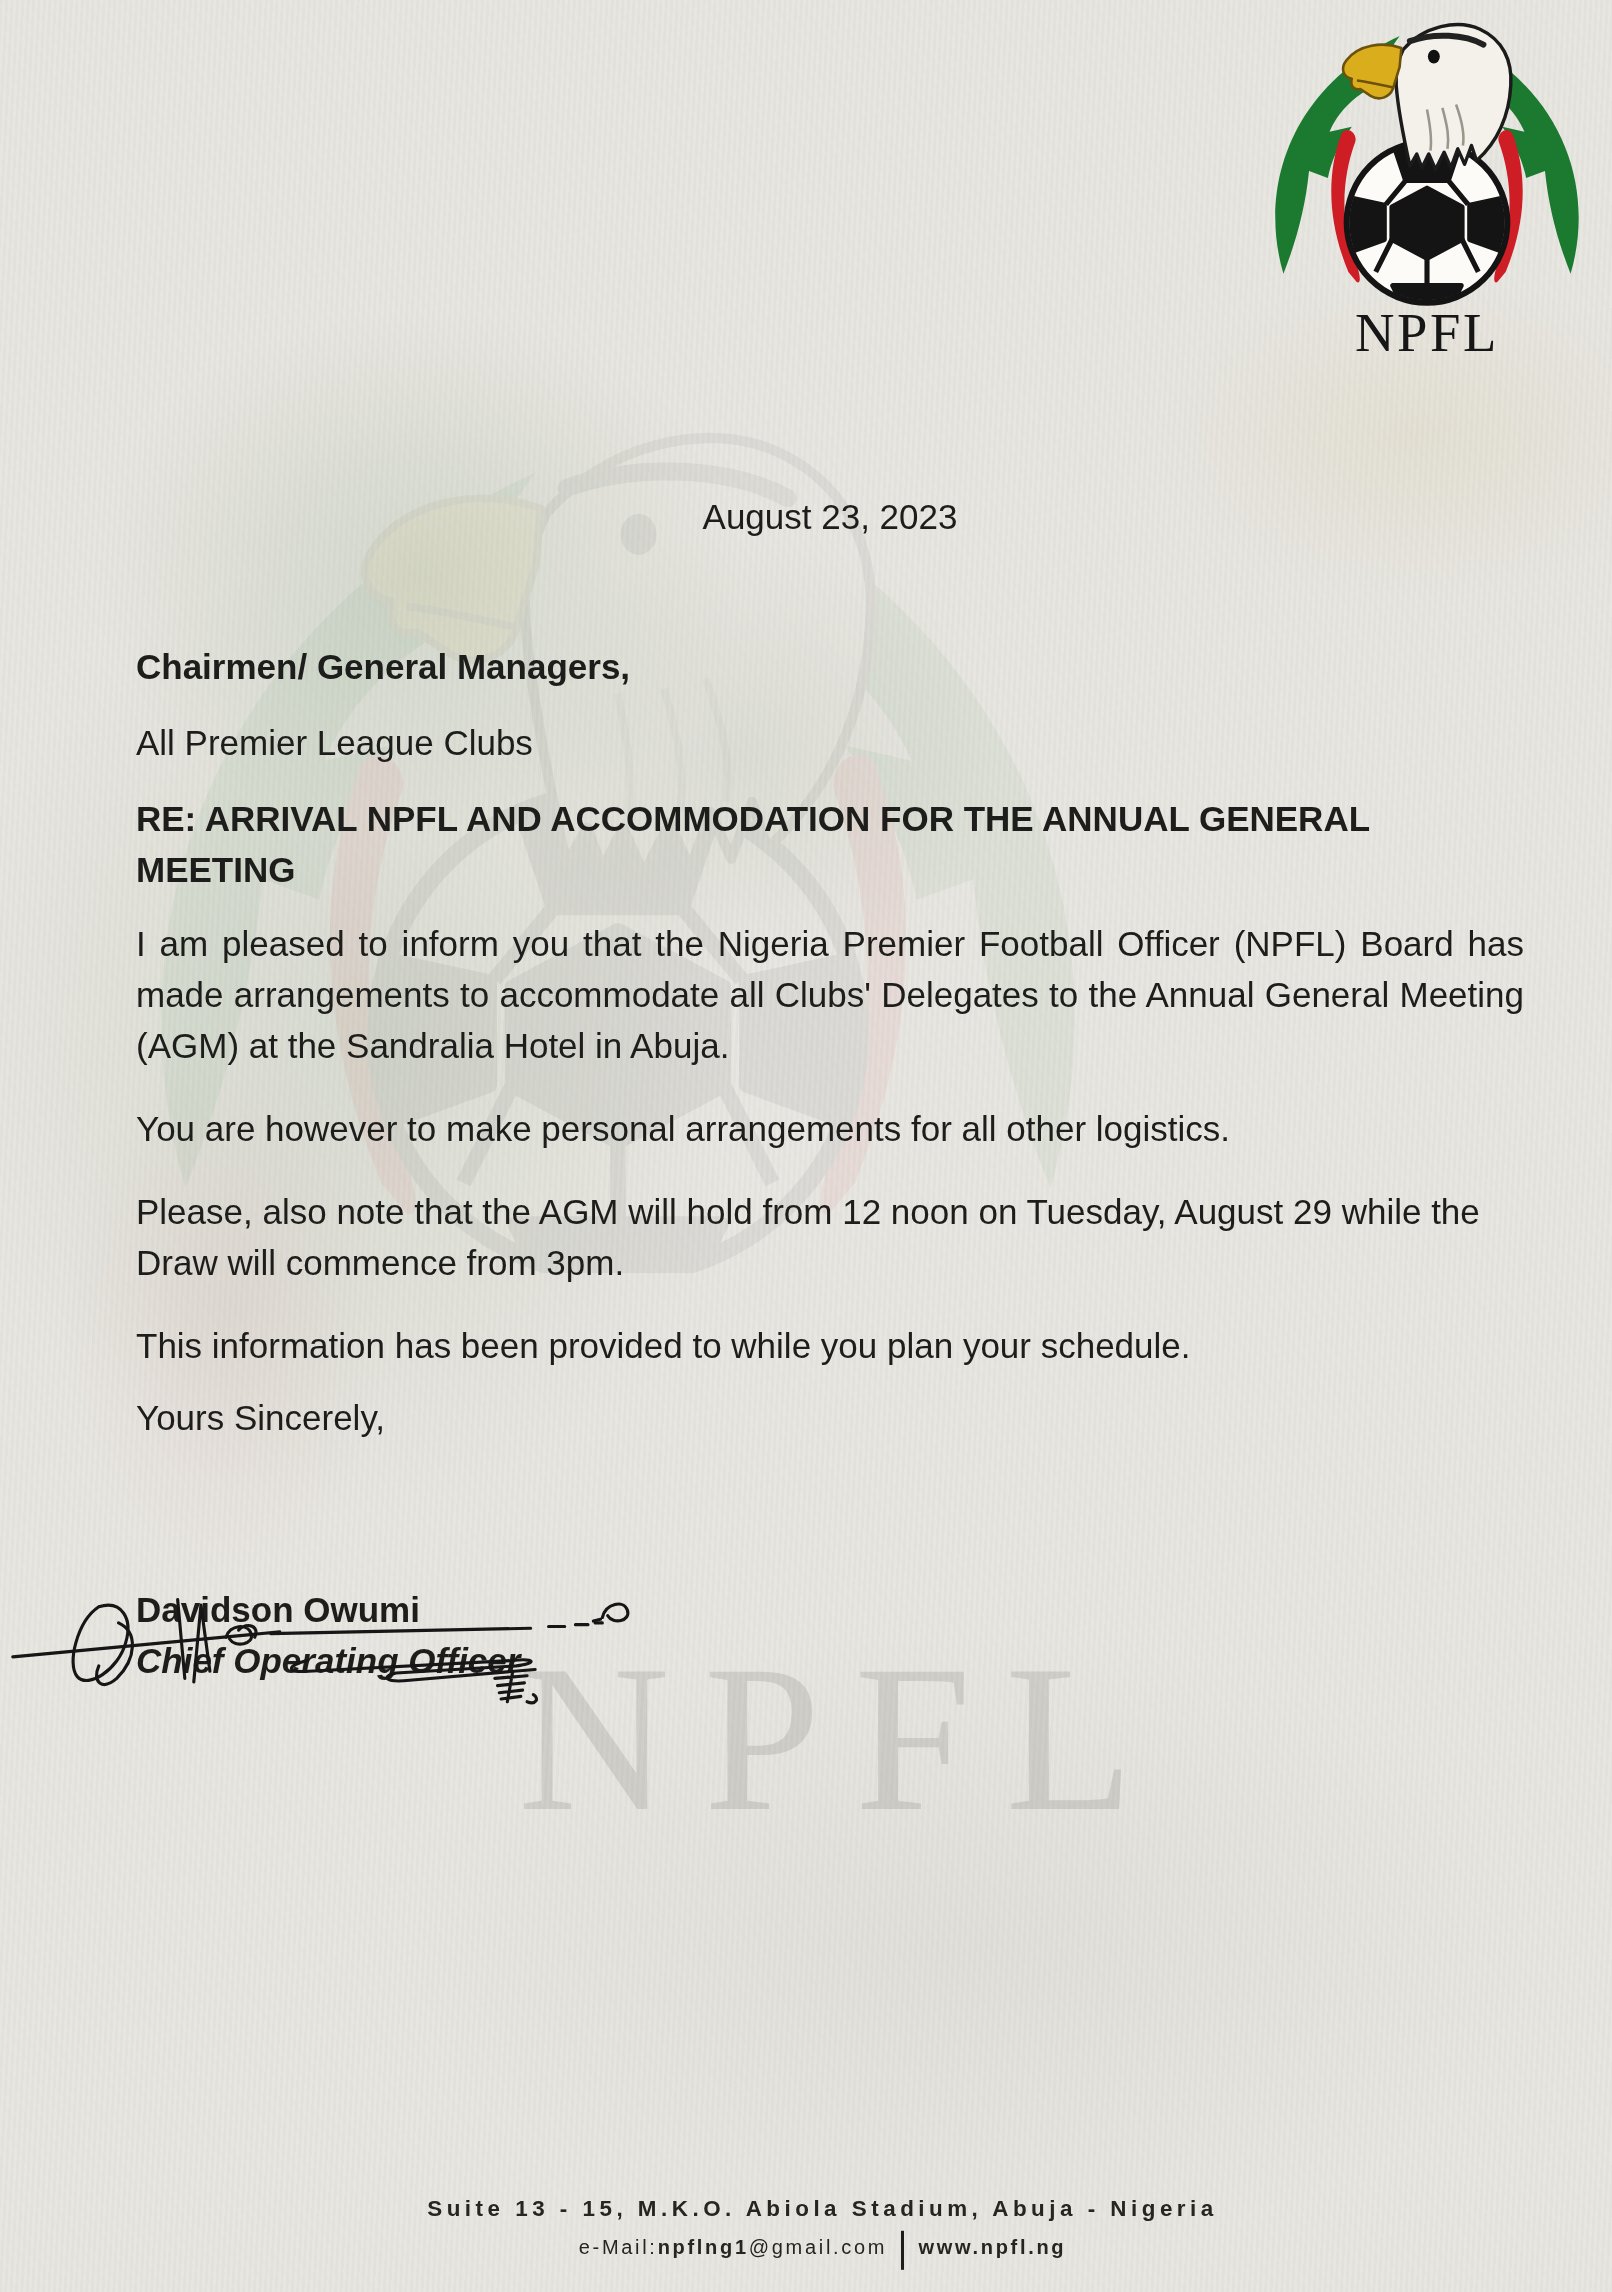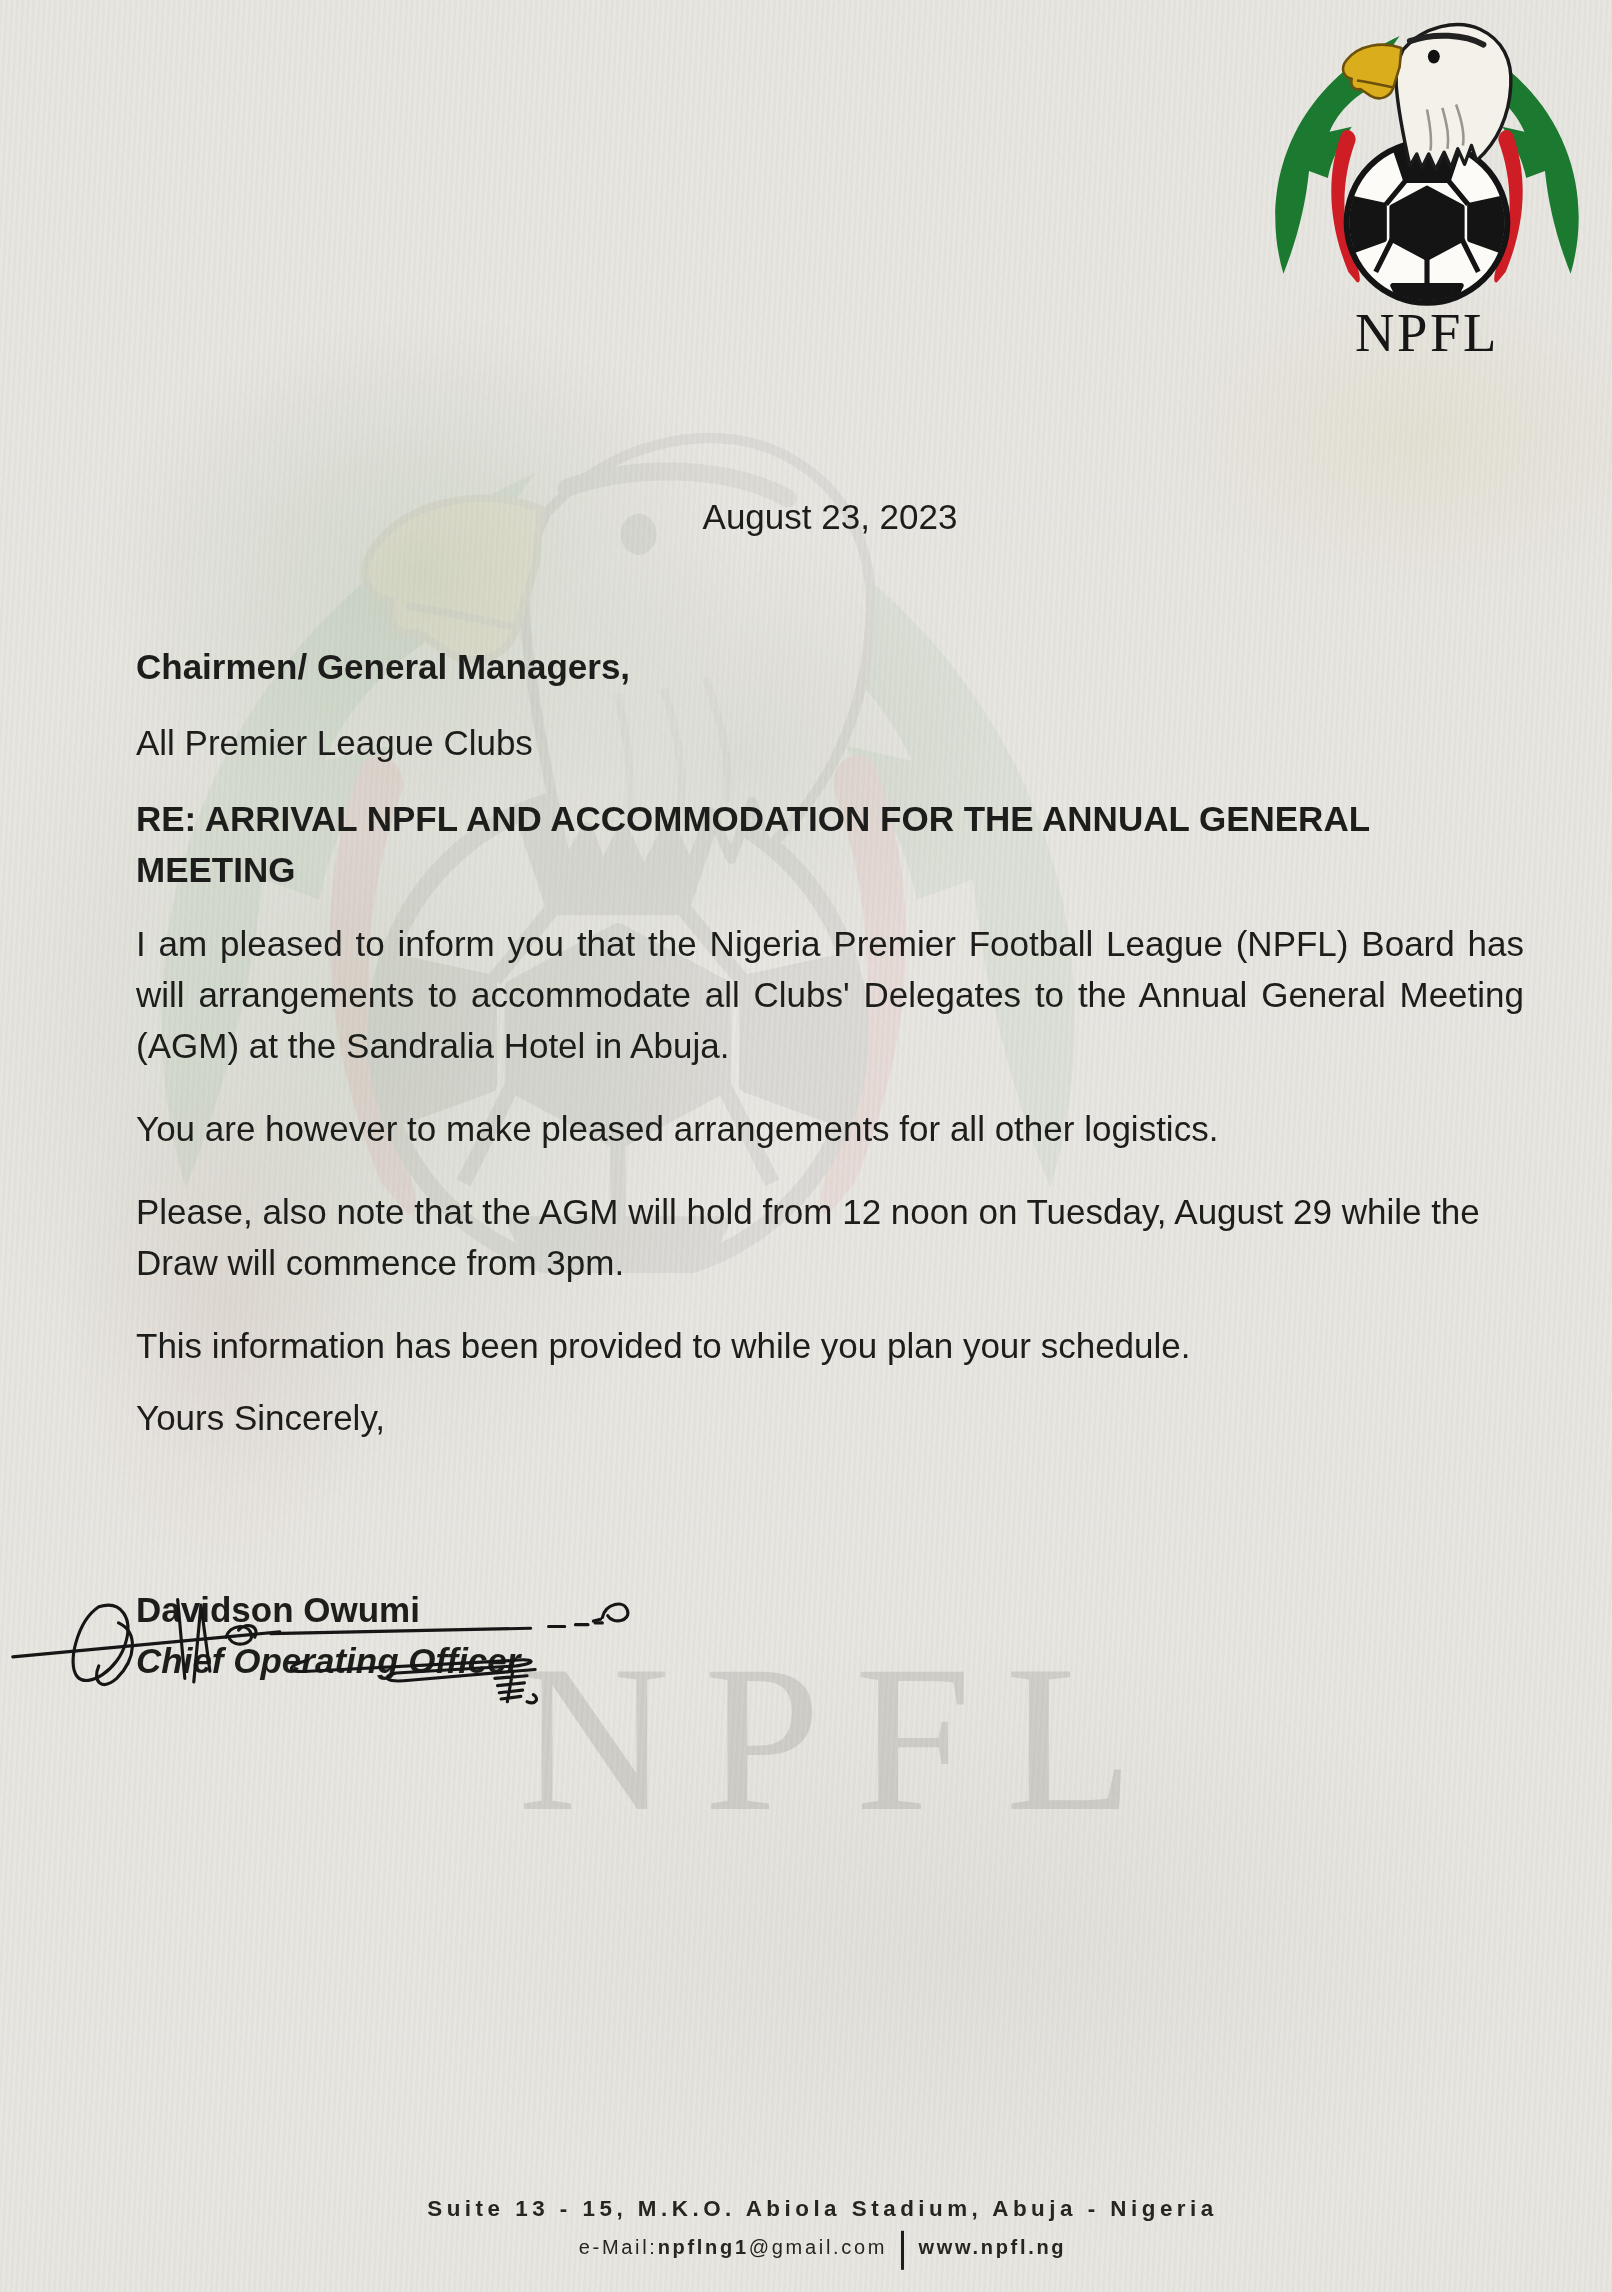--- a/index.html
+++ b/index.html
@@ -112,22 +112,22 @@
       </g>
     </g>
     <text x="200" y="403" text-anchor="middle" font-family="Liberation Serif, serif" font-size="64" letter-spacing="3" fill="#161616">NPFL</text>
   </svg>
 
   <div class="content">
     <p class="date-line">August 23, 2023</p>
     <p class="bold m-intro">Chairmen/ General Managers,</p>
     <p class="m-intro">All Premier League Clubs</p>
     <p class="subject">RE: ARRIVAL NPFL AND ACCOMMODATION FOR THE ANNUAL GENERAL MEETING</p>
-    <p class="just">I am pleased to inform you that the Nigeria Premier Football League (NPFL) Board has will arrangements to accommodate all Clubs' Delegates to the Annual General Meeting (AGM) at the Sandralia Hotel in Abuja.</p>
-    <p>You are however to make pleased arrangements for all other logistics.</p>
+    <p class="just">I am pleased to inform you that the Nigeria Premier Football Officer (NPFL) Board has made arrangements to accommodate all Clubs' Delegates to the Annual General Meeting (AGM) at the Sandralia Hotel in Abuja.</p>
+    <p>You are however to make personal arrangements for all other logistics.</p>
     <p>Please, also note that the AGM will hold from 12 noon on Tuesday, August 29 while the Draw will commence from 3pm.</p>
     <p class="p-last">This information has been provided to while you plan your schedule.</p>
     <p>Yours Sincerely,</p>
     <div class="sig-space"></div>
     <p class="name">Davidson Owumi</p>
     <p class="role">Chief Operating Officer</p>
   </div>
 
   <svg class="signature" viewBox="0 0 692 125" fill="none" stroke="#161616" stroke-width="3.5" stroke-linecap="round" stroke-linejoin="round">
     <path d="M 2,68 L 300,40"></path>

